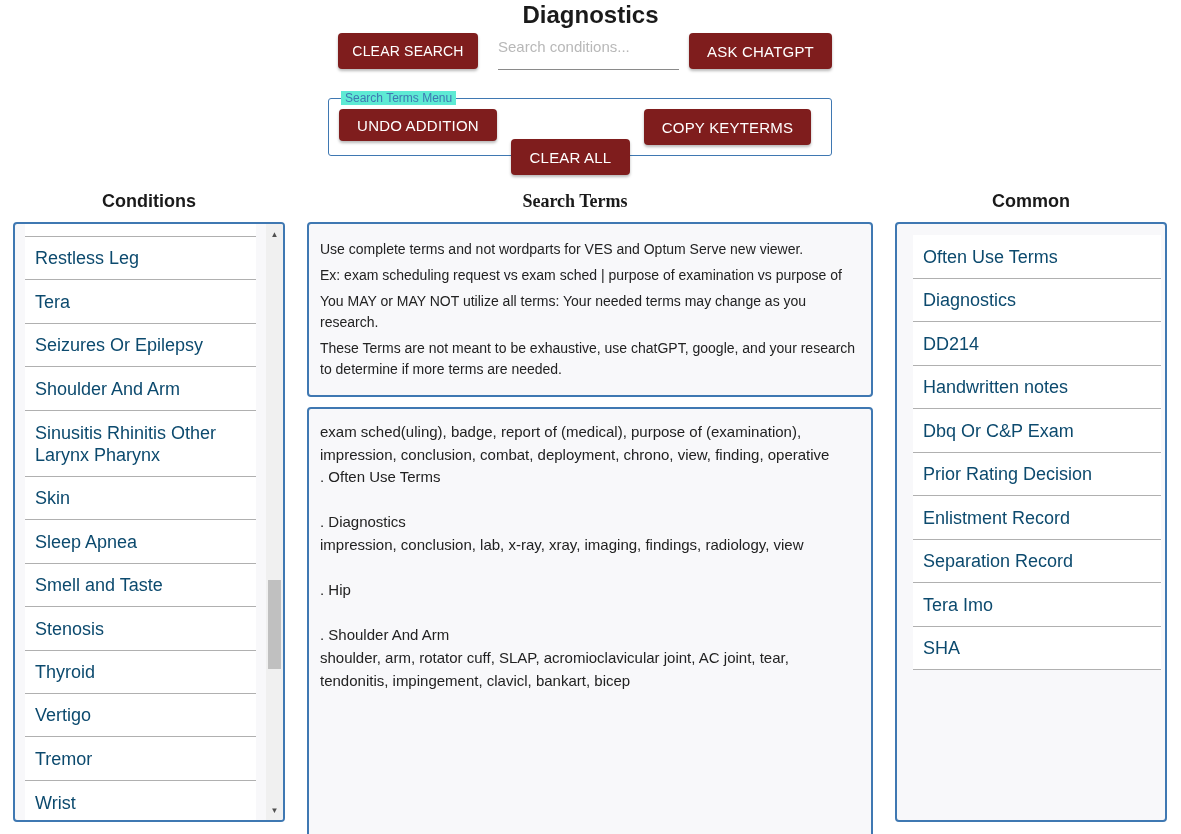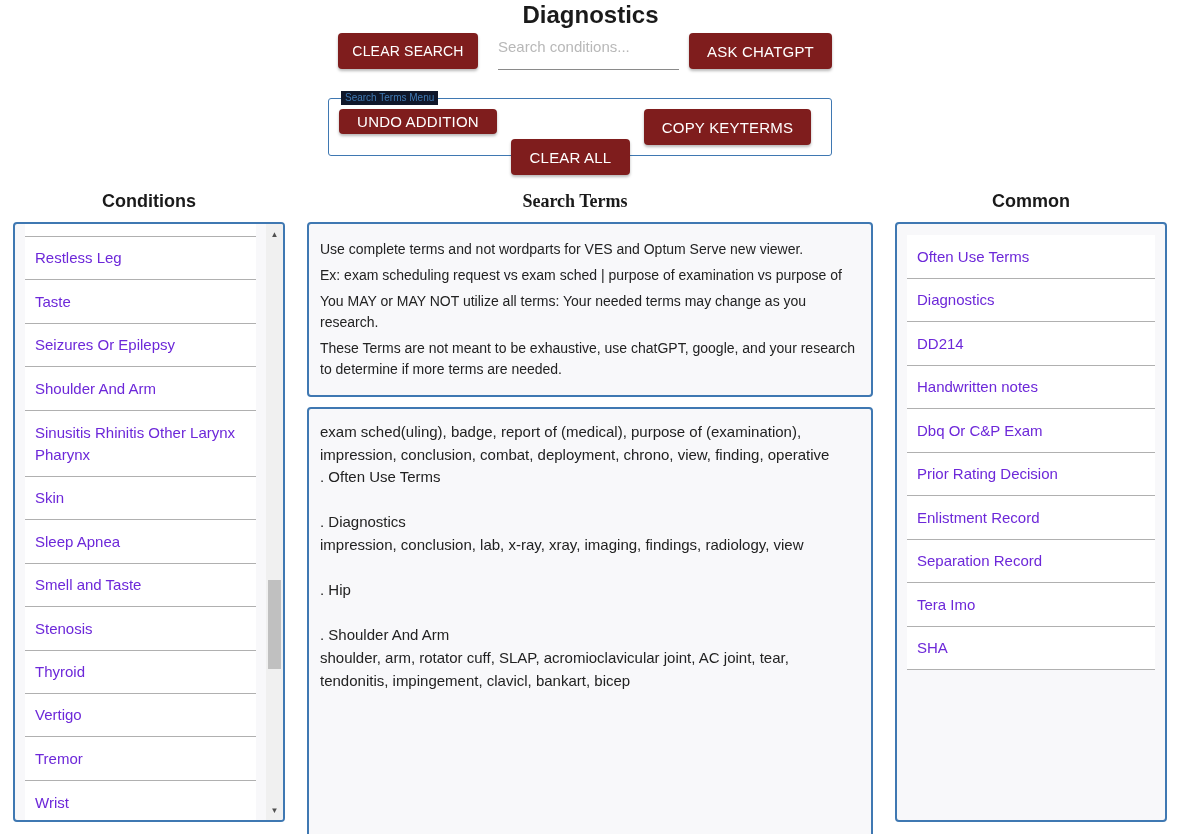--- a/index.html
+++ b/index.html
@@ -67,23 +67,23 @@
       top: 98px;
       width: 504px;
       height: 58px;
       border: 1px solid #3f78b2;
       border-radius: 3px;
     }
     .legend {
       position: absolute;
       left: 12px;
       top: -8px;
-      background: #0f172a;
+      background: #5eead4;
       padding: 0 4px;
-      font-size: 10px;
+      font-size: 12px;
       color: #3f78b2;
       line-height: 14px;
     }
     .col-heading {
       position: absolute;
       top: 190px;
       font-size: 18px;
       font-weight: bold;
       color: #1a1a1a;
       text-align: center;
@@ -99,22 +99,22 @@
     .cond-panel { left: 13px; top: 222px; width: 272px; height: 600px; }
     .cond-list {
       position: absolute;
       left: 10px;
       top: 0;
       width: 231px;
     }
     .list-item {
       background: #fff;
       border-bottom: 1px solid #b0b0b0;
-      font-size: 15px;
-      color: #6d28d9;
+      font-size: 18px;
+      color: #0c4a6e;
       padding: 0 10px;
       display: flex;
       align-items: center;
       line-height: 22px;
       cursor: pointer;
     }
     .scrollbar {
       position: absolute;
       right: 0;
       top: 0;
@@ -155,51 +155,51 @@
       left: 307px; top: 407px; width: 566px; height: 440px;
       padding: 12px 11px 0 11px;
       font-size: 15px;
       color: #222;
       line-height: 22.6px;
     }
     .term-block { margin-bottom: 22.6px; }
     .common-panel { left: 895px; top: 222px; width: 272px; height: 600px; }
     .common-list {
       position: absolute;
-      left: 10px;
+      left: 16px;
       top: 11px;
       width: 248px;
       text-align: center;
     }
   </style>
 </head>
 <body>
 
 <div class="title"><span>Diagnostics</span></div>
 
 <button class="btn small-font" style="left:338px; top:33px; width:140px; height:36px;">CLEAR SEARCH</button>
 <input class="search-input" type="text" placeholder="Search conditions..." style="">
 <button class="btn" style="left:689px; top:33px; width:143px; height:36px;">ASK CHATGPT</button>
 
 <div class="fieldset">
   <div class="legend">Search Terms Menu</div>
 </div>
-<button class="btn" style="left:339px; top:109px; width:158px; height:25px;text-align:right;">UNDO ADDITION</button>
+<button class="btn" style="left:339px; top:109px; width:158px; height:32px;text-align:right;">UNDO ADDITION</button>
 <button class="btn" style="left:511px; top:109px; width:119px; height:36px;margin-top:30px;">CLEAR ALL</button>
 <button class="btn" style="left:644px; top:109px; width:167px; height:36px;">COPY KEYTERMS</button>
 
 <div class="col-heading" style="left:13px; width:272px;">Conditions</div>
 <div class="col-heading" style="left:292px; width:566px;font-family:Liberation Serif, serif;">Search Terms</div>
 <div class="col-heading" style="left:895px; width:272px;">Common</div>
 
 <div class="panel cond-panel">
   <div class="cond-list">
     <div class="list-item" style="height:13px;"></div>
     <div class="list-item" style="height:43px;">Restless Leg</div>
-    <div class="list-item" style="height:44px;">Taste</div>
+    <div class="list-item" style="height:44px;">Tera</div>
     <div class="list-item" style="height:43px;">Seizures Or Epilepsy</div>
     <div class="list-item" style="height:44px;">Shoulder And Arm</div>
     <div class="list-item" style="height:66px;">Sinusitis Rhinitis Other Larynx Pharynx</div>
     <div class="list-item" style="height:43px;">Skin</div>
     <div class="list-item" style="height:44px;">Sleep Apnea</div>
     <div class="list-item" style="height:43px;">Smell and Taste</div>
     <div class="list-item" style="height:44px;">Stenosis</div>
     <div class="list-item" style="height:43px;">Thyroid</div>
     <div class="list-item" style="height:43px;">Vertigo</div>
     <div class="list-item" style="height:44px;">Tremor</div>

